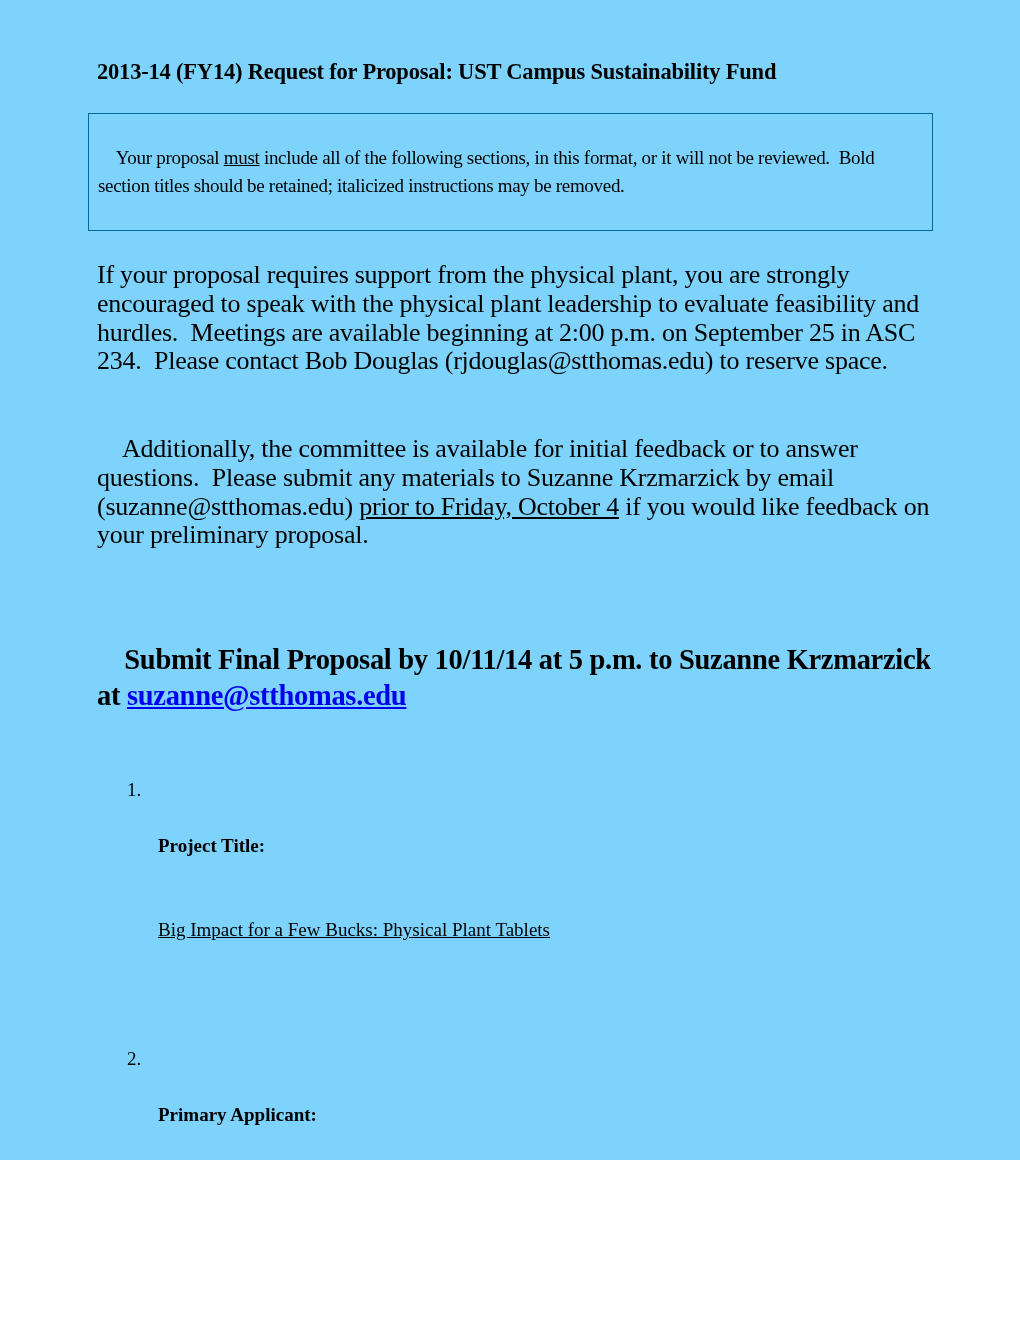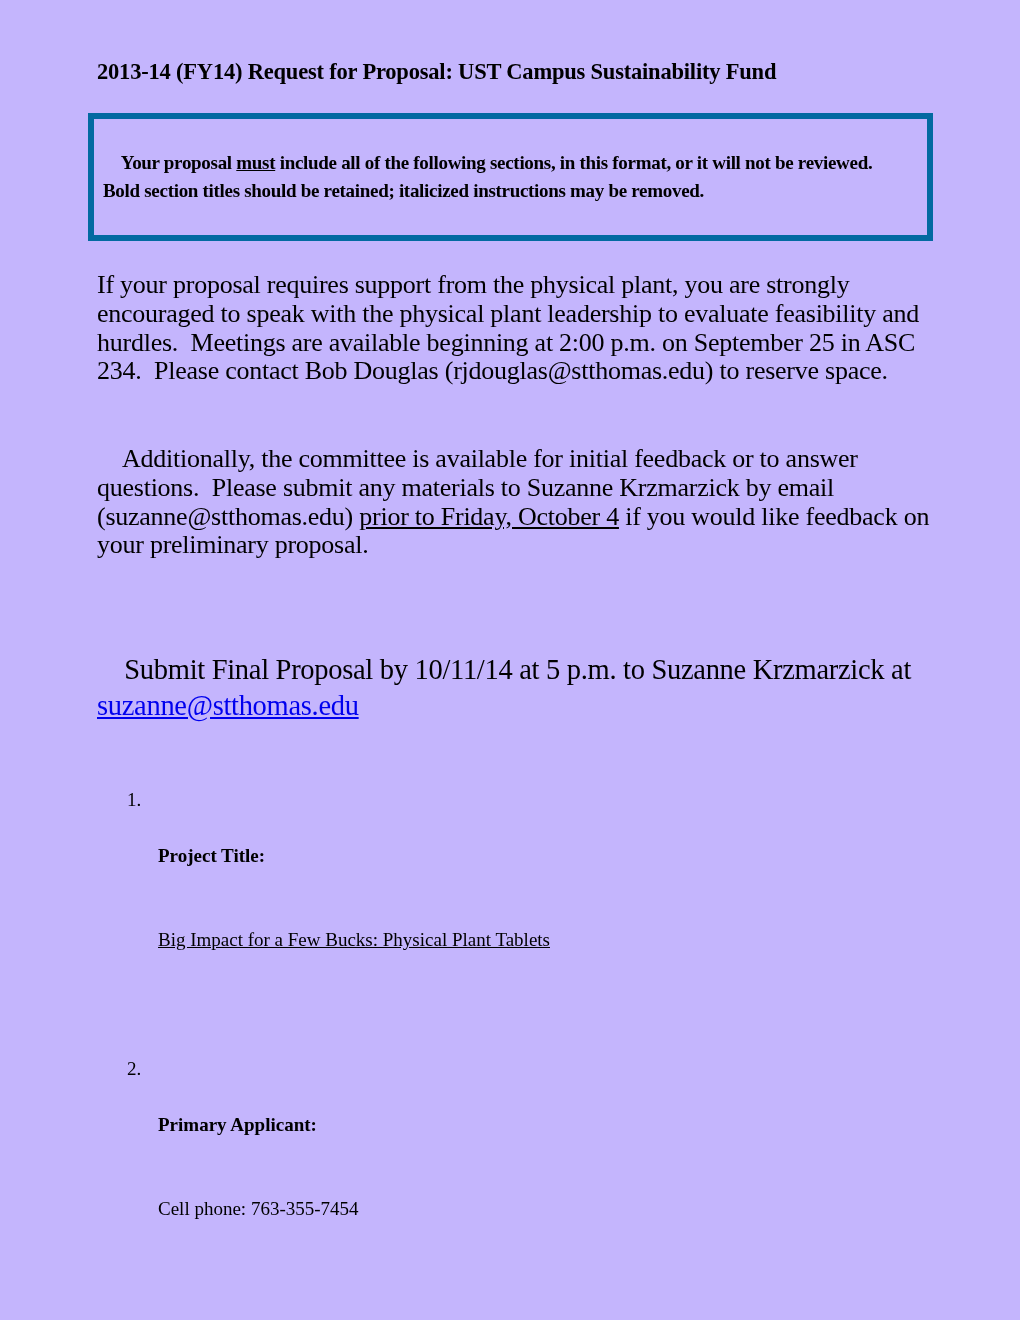--- a/index.html
+++ b/index.html
@@ -1,61 +1,61 @@
 <!DOCTYPE html>
 <html style="--link-blue: #0000ee; --ink: #000000;"><head>
 <meta charset="utf-8">
 <style>
   :root { --link-blue: #0000ee; --ink: #000000; }
   * { margin: 0; padding: 0; box-sizing: border-box; }
   html, body { background: #ffffff; }
   .page {
     position: relative;
     width: 1020px;
-    height: 1320px;
+    height: 1160px;
     margin: 0 auto;
-    background: #c4b5fd;
+    background: #7dd3fc;
     color: var(--ink);
     padding: 0 87px 0 97px;
     overflow: hidden;
     font-family: "Liberation Serif", serif;
   }
   .title {
     margin-top: 58px;
     font-family: "Liberation Serif", serif;
     font-size: 22.5px;
     line-height: 27px;
     font-weight: bold;
     letter-spacing: -0.2px;
     white-space: pre-wrap;
   }
   .notice-box {
     margin-top: 28px;
     margin-left: -9px;
-    border: 6px solid #0369a1;
+    border: 1px solid #0369a1;
     padding: 1px 9px;
     font-size: 19px;
-    font-weight: bold;
+    font-weight: normal;
     line-height: 28.5px;
     letter-spacing: -0.3px;
     white-space: pre-wrap;
   }
   .body-para {
     margin-top: 30px;
     font-size: 26px;
     line-height: 28.8px;
     letter-spacing: -0.25px;
     white-space: pre-wrap;
   }
   .u { text-decoration: underline; }
   .submit-heading {
     margin-top: 28px;
     font-size: 28.5px;
     line-height: 35.5px;
-    font-weight: normal;
+    font-weight: bold;
     letter-spacing: -0.3px;
     white-space: pre-wrap;
   }
   a.link {
     color: var(--link-blue);
     text-decoration: underline;
     cursor: pointer;
   }
   .list { margin-top: 27px; }
   .list-item { display: flex; margin-left: 30px; }

